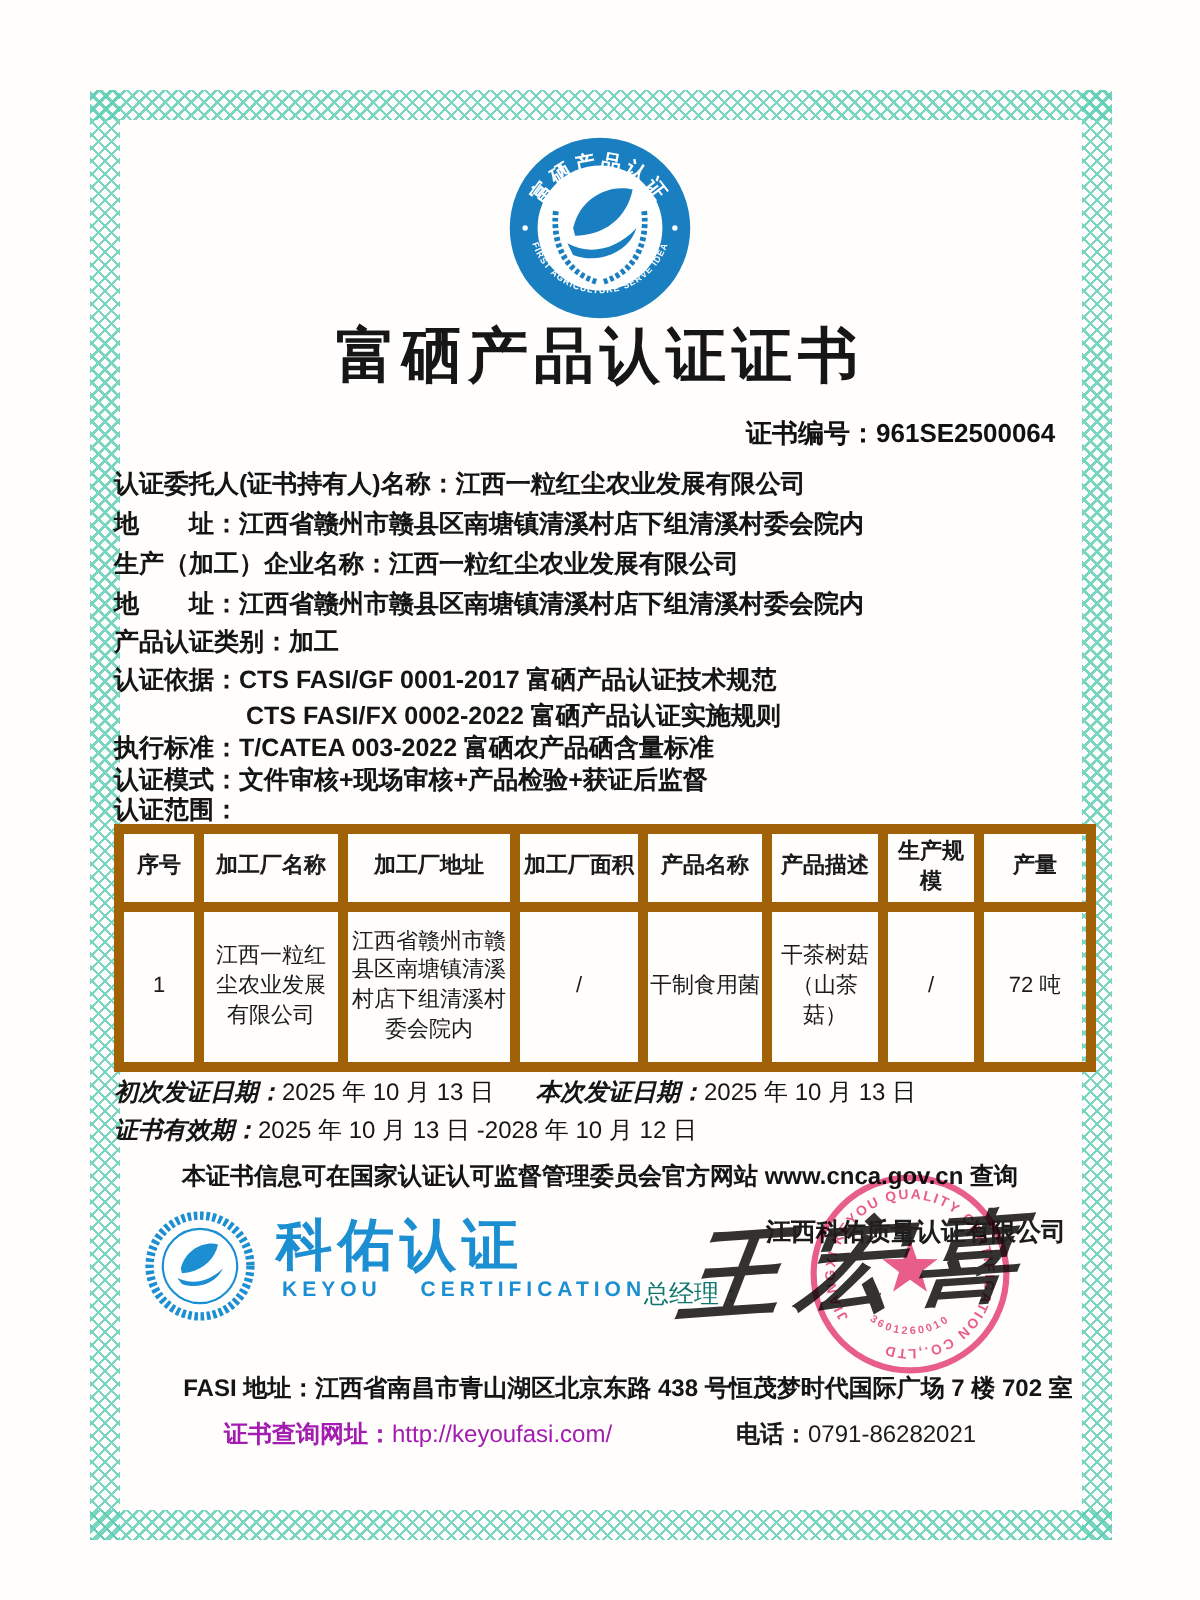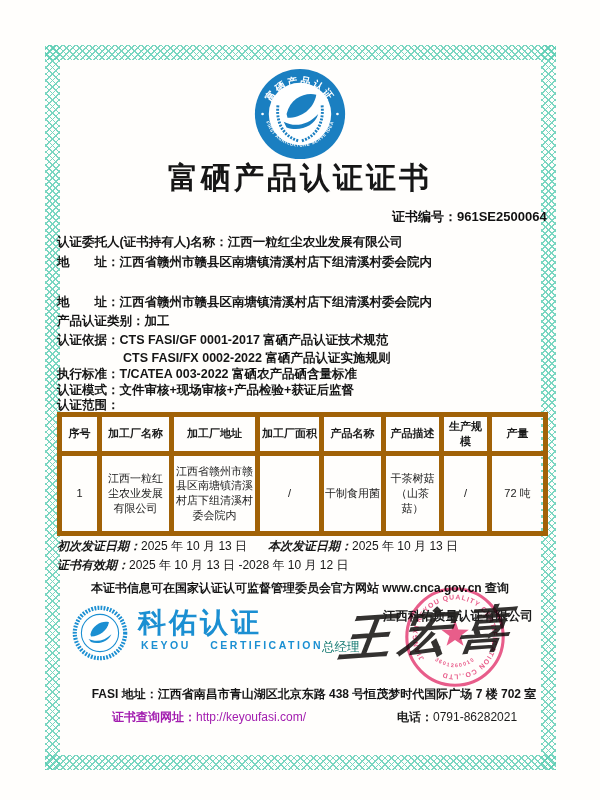--- a/index.html
+++ b/index.html
@@ -13,21 +13,21 @@
       repeating-linear-gradient(-45deg,#59cdb3 0 1.2px,transparent 1.2px 4.6px);
   }
   .band-top    { left:45px; top:45px;  width:511px; height:15px; }
   .band-bottom { left:45px; top:755px; width:511px; height:15px; }
   .band-left   { left:45px; top:45px;  width:15px;  height:725px; }
   .band-right  { left:541px; top:45px; width:15px;  height:725px; }
 
   .abs { position:absolute; white-space:nowrap; }
   .title { left:0; right:0; top:158px; text-align:center; font-size:30px; font-weight:bold;
            letter-spacing:3px; color:#161616; }
-  .certno { top:208px; left:392px; font-size:13px; font-weight:bold; color:#111; }
+  .certno { top:208px; left:373px; font-size:13px; font-weight:bold; color:#111; }
 
   .line { left:57px; font-size:12.5px; color:#151515; line-height:1; }
   .line .lbl { font-weight:bold; }
   .line .val { font-weight:600; }
   .indent { left:123px; }
 
   table.scope { position:absolute; left:57px; top:412px; width:486px; border-collapse:collapse;
                 table-layout:fixed; font-size:11px; color:#1b1b1b; }
   table.scope th, table.scope td { border:5px solid #a16207; text-align:center; vertical-align:middle;
                 padding:2px 1px; line-height:1.35; word-break:break-all; white-space:normal; }
@@ -44,21 +44,21 @@
               letter-spacing:2.5px; word-spacing:14px; }
   .issuer-company { left:383px; top:608px; font-size:12.5px; font-weight:bold; color:#1b1b1b; }
   .signer { left:322px; top:639px; font-size:12.5px; font-weight:normal; color:#0f766e; }
   .signature { left:342px; top:600px; font-size:50px; font-weight:bold; color:#23211f;
                font-family:"DejaVu Serif","Liberation Serif",serif; font-style:italic;
                transform:skewX(-12deg) rotate(-4deg); letter-spacing:8px; opacity:.92; }
   .seal { left:402px; top:584px; mix-blend-mode:multiply; opacity:.88; }
 
   .footer-fasi { top:686px;padding-left:28px; }
   .footer-query { left:112px; top:709px; font-size:12px; color:#a21caf; }
-  .footer-tel   { left:368px; top:709px; font-size:12px; color:#1b1b1b;margin-left:29px; }
+  .footer-tel   { left:368px; top:709px; font-size:12px; color:#1b1b1b; }
   .footer-query .lbl, .footer-tel .lbl { font-weight:bold; }
 </style>
 </head>
 <body>
 
 <div class="page">
 
   <div class="band band-top"></div>
   <div class="band band-bottom"></div>
   <div class="band band-left"></div>
@@ -93,20 +93,23 @@
 
   <div class="abs certno">
     <span>证书编号：</span><span>961SE2500064</span>
   </div>
 
   <div class="abs line" style="top:236px">
     <span class="lbl">认证委托人(证书持有人)名称：</span><span class="val">江西一粒红尘农业发展有限公司</span>
   </div>
   <div class="abs line" style="top:256px">
     <span class="lbl">地　　址：</span><span class="val">江西省赣州市赣县区南塘镇清溪村店下组清溪村委会院内</span>
+  </div>
+  <div class="abs line" style="top:276px">
+    <span class="lbl">生产（加工）企业名称：</span><span class="val">江西一粒红尘农业发展有限公司</span>
   </div>
   <div class="abs line" style="top:296px">
     <span class="lbl">地　　址：</span><span class="val">江西省赣州市赣县区南塘镇清溪村店下组清溪村委会院内</span>
   </div>
   <div class="abs line" style="top:315px">
     <span class="lbl">产品认证类别：</span><span class="val">加工</span>
   </div>
   <div class="abs line" style="top:334px">
     <span class="lbl">认证依据：</span><span class="val">CTS FASI/GF 0001-2017 富硒产品认证技术规范</span>
   </div>

